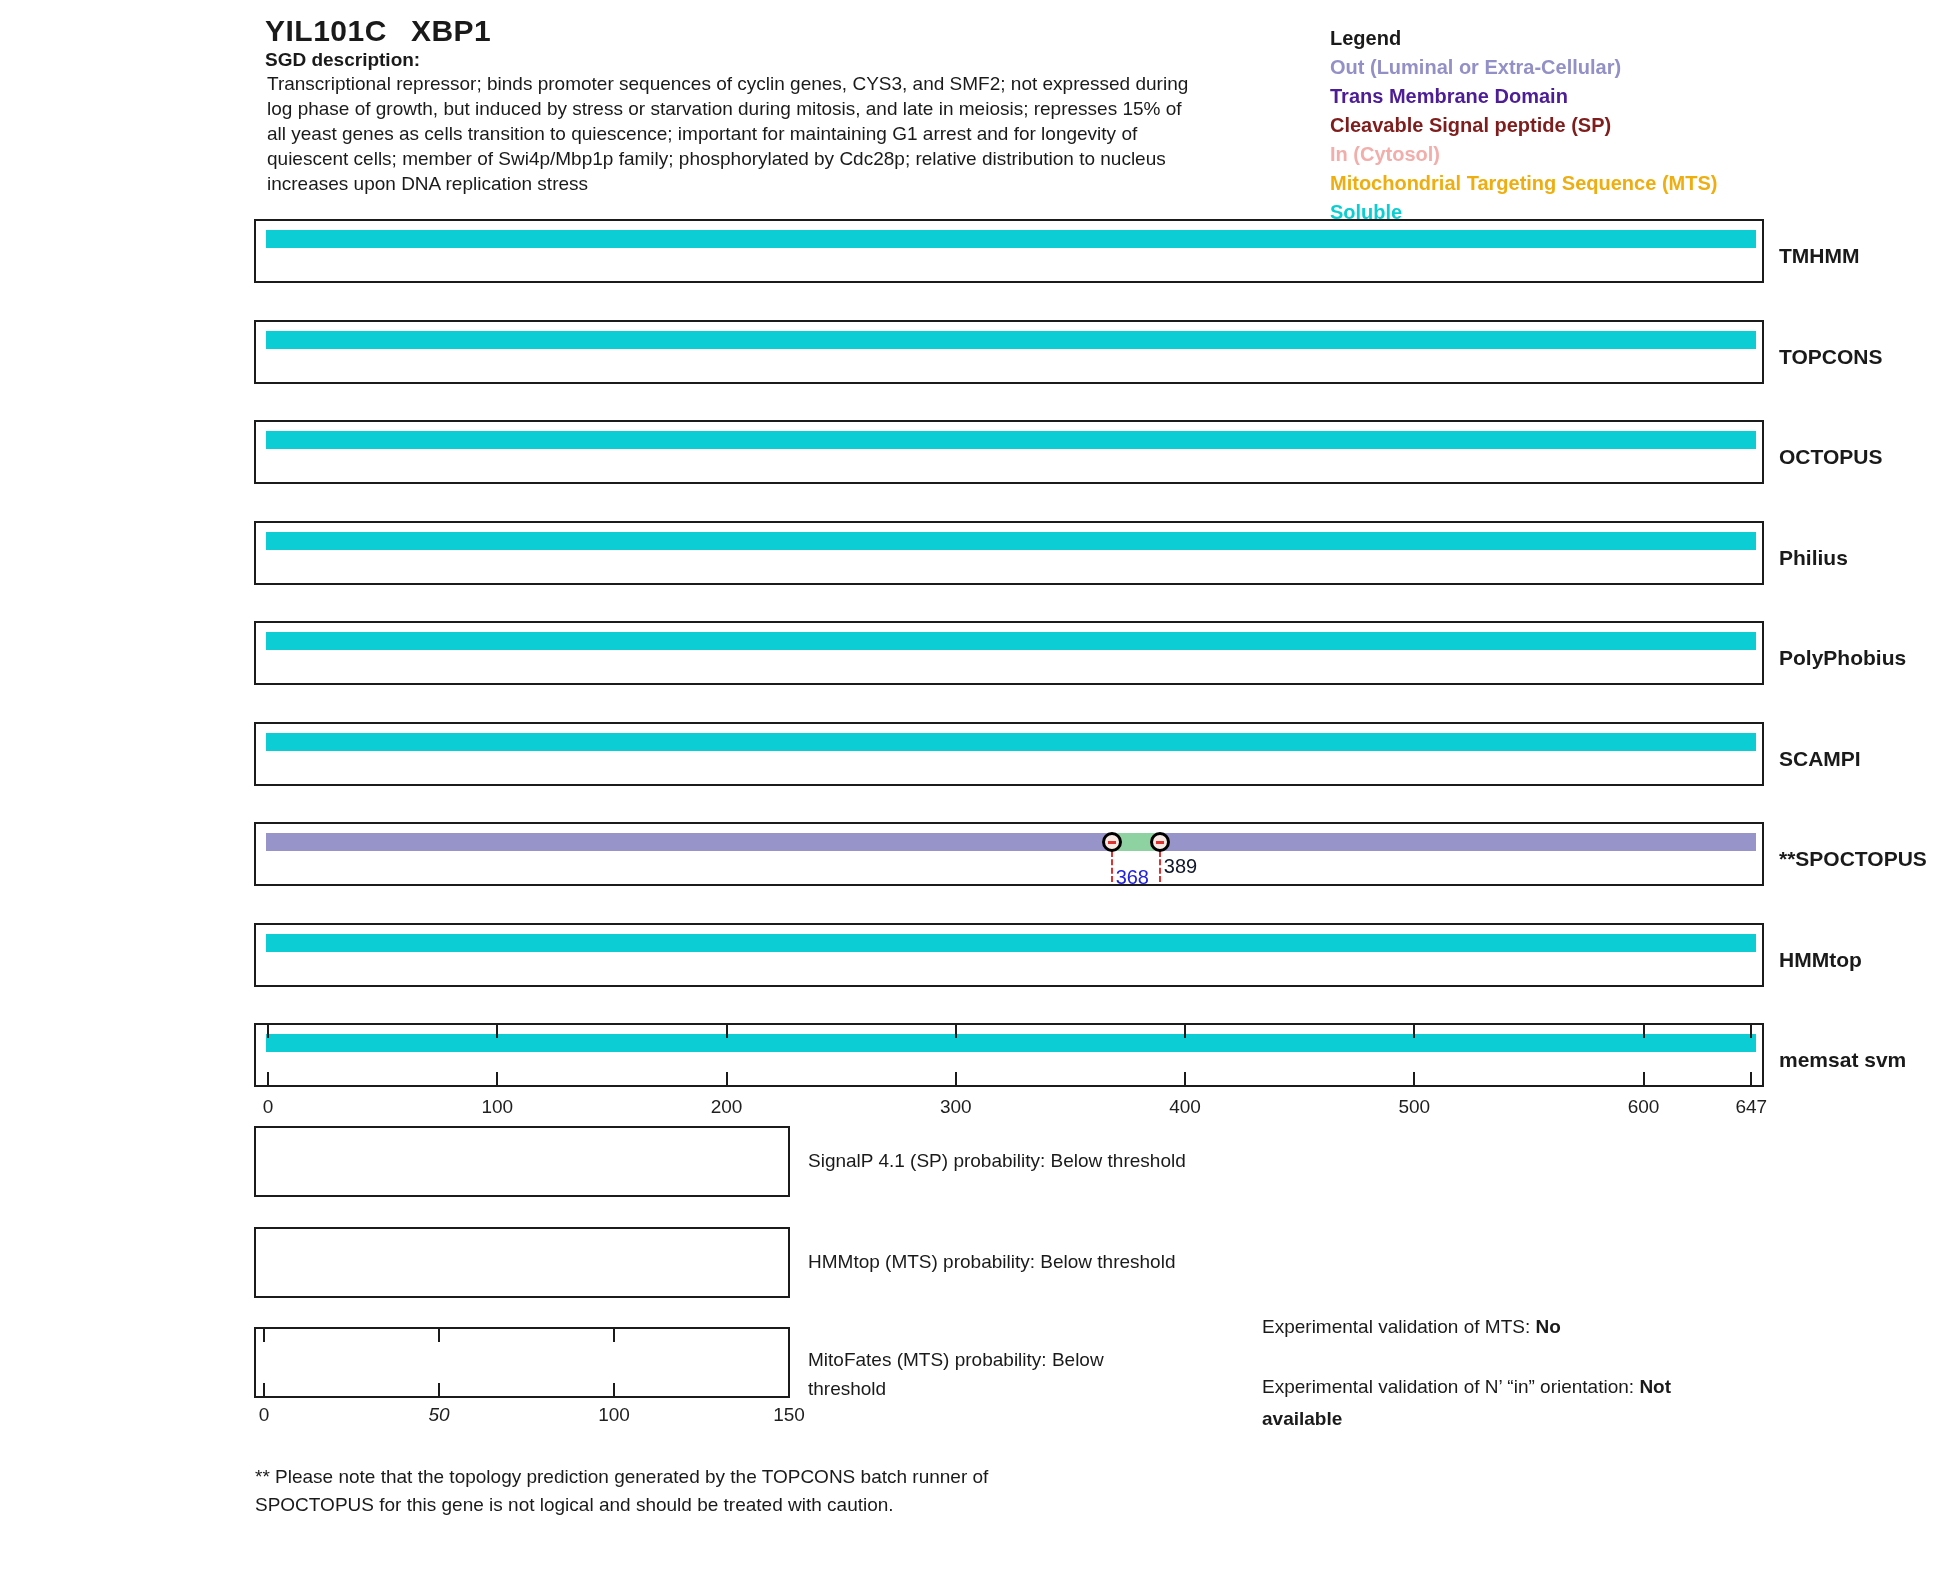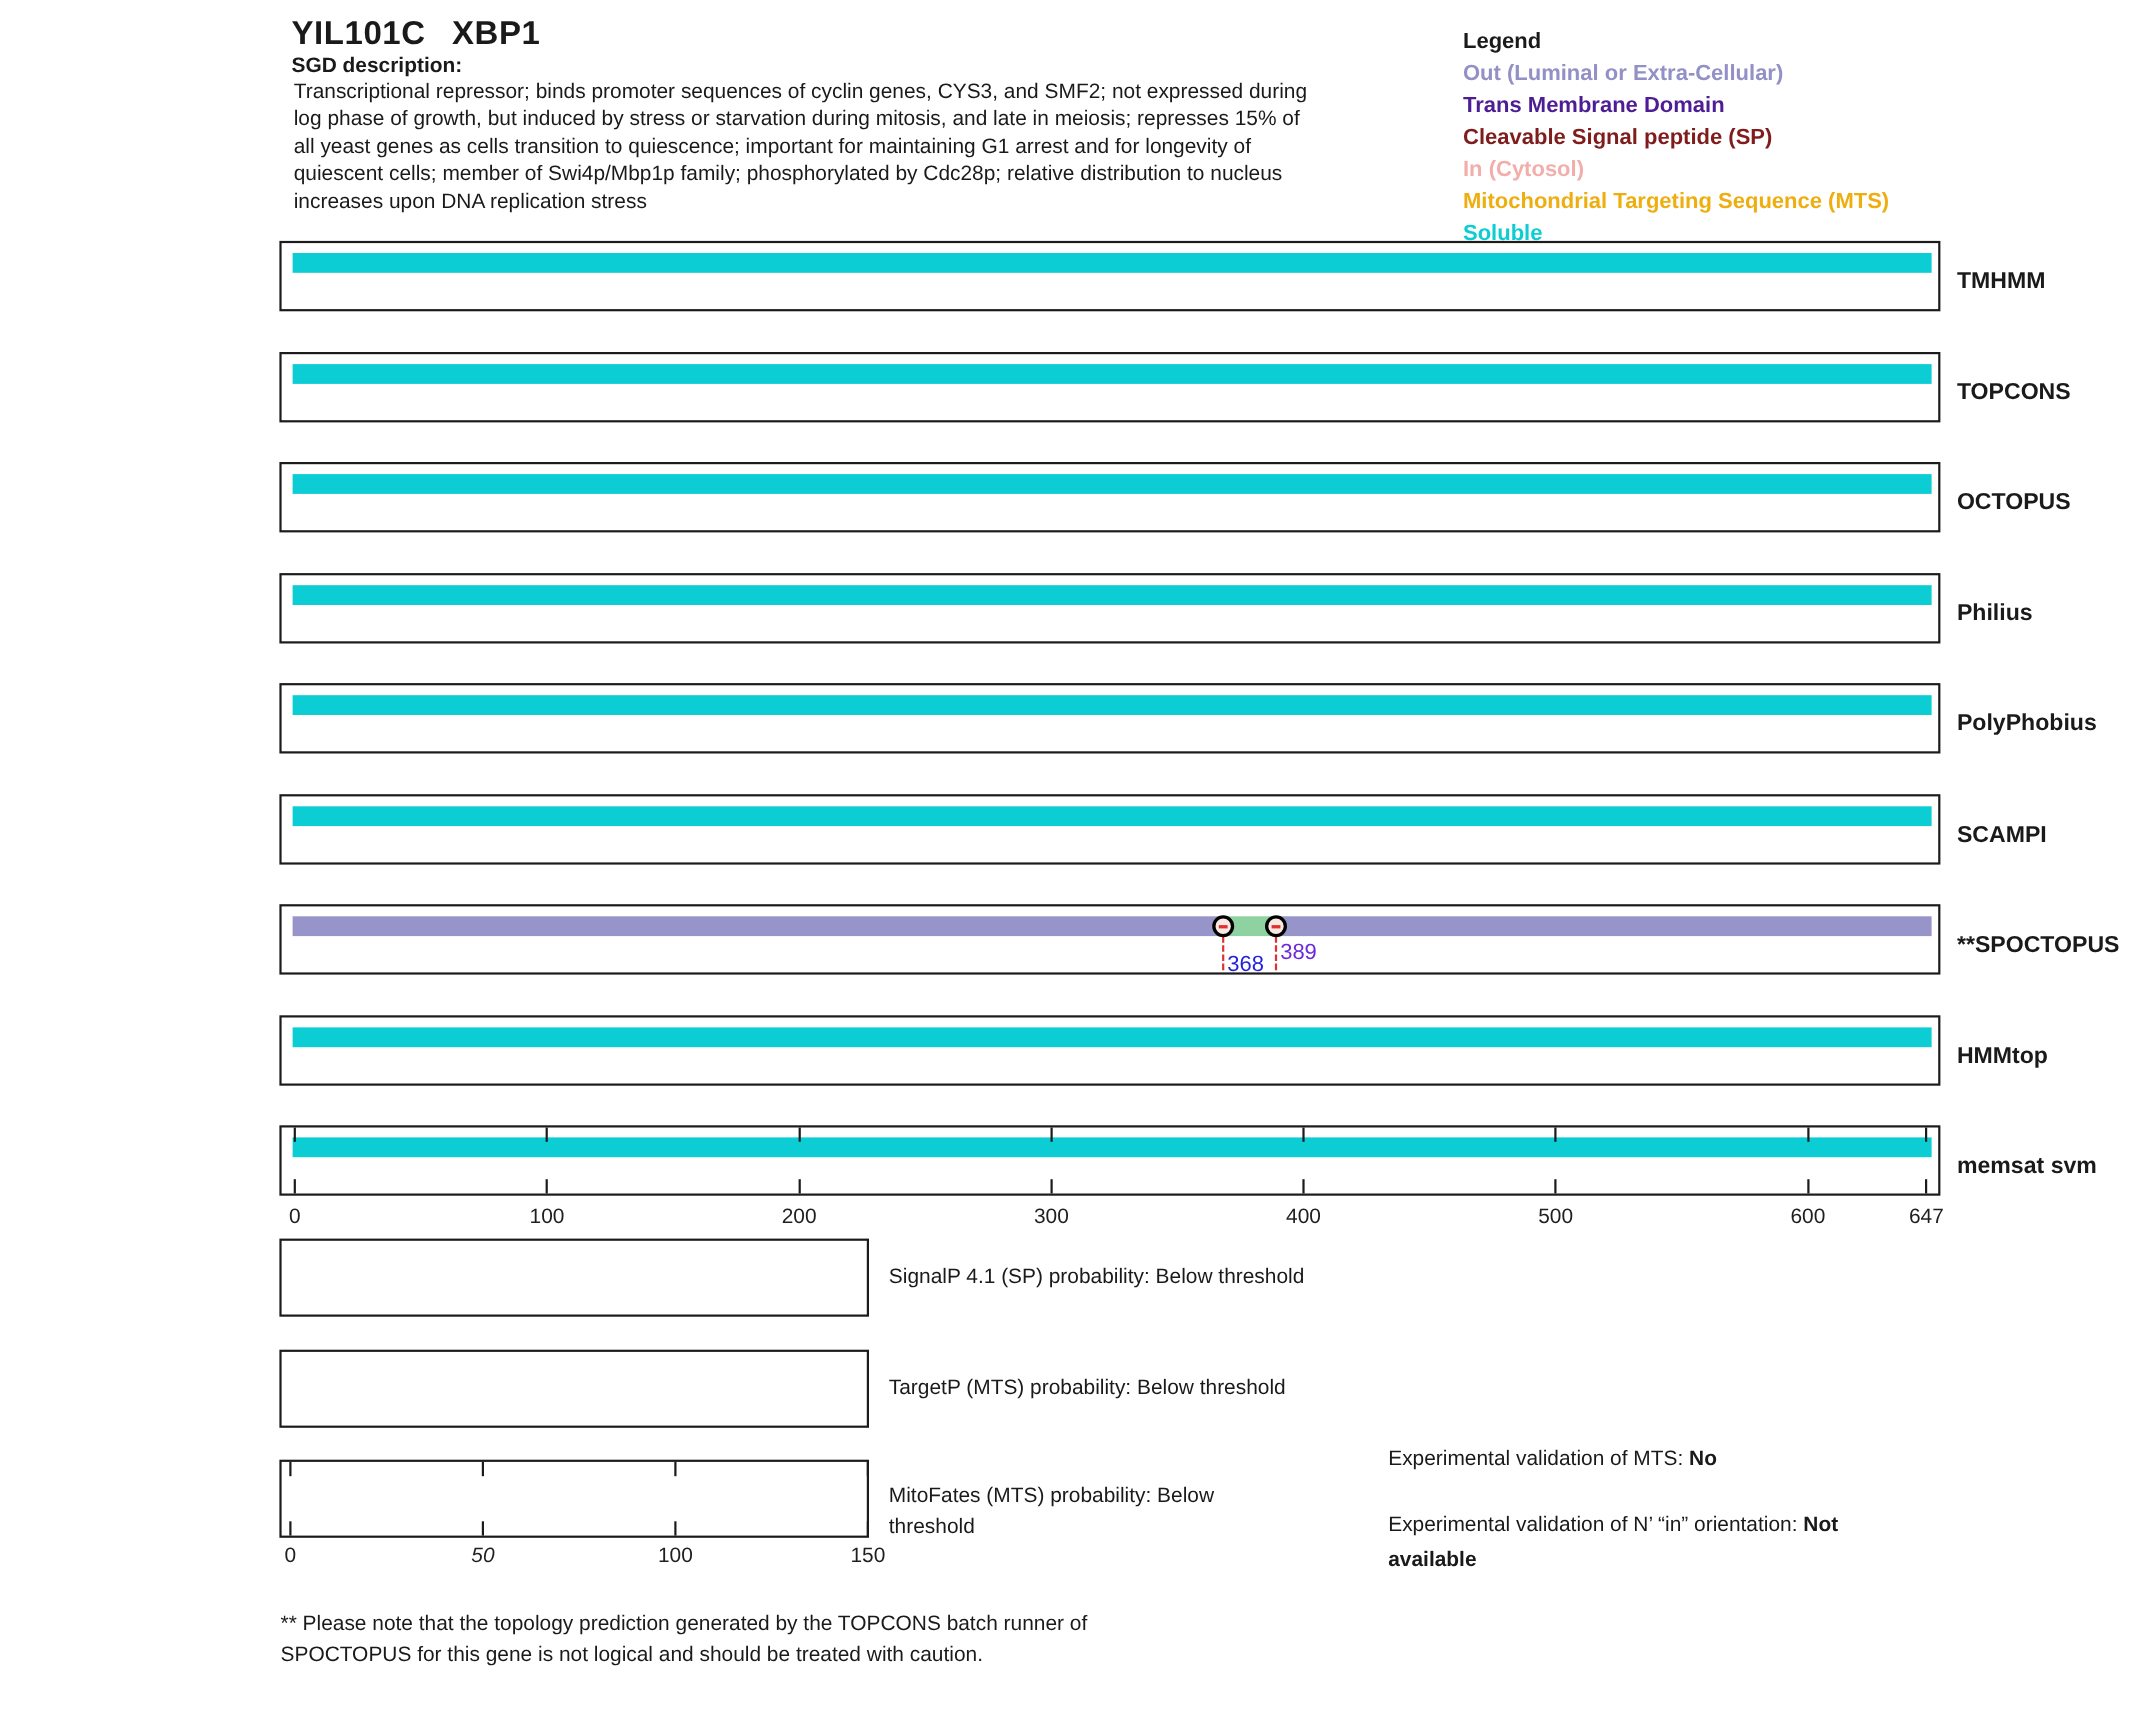--- a/index.html
+++ b/index.html
@@ -93,21 +93,21 @@
       </div>
       <div class="dashed-line" style="left: 1110.64px; top: 851px; height: 31px; border-left-color: rgb(224, 48, 48);"></div>
       <div class="marker-circle" style="left: 1101.64px; top: 832px;">
         <div class="marker-dash" style="background: rgb(224, 48, 48);"></div>
       </div>
       <div class="pos-label" style="left: 1115.64px; top: 866px; color: rgb(34, 34, 221);">368</div>
       <div class="dashed-line" style="left: 1158.78px; top: 851px; height: 31px; border-left-color: rgb(224, 48, 48);"></div>
       <div class="marker-circle" style="left: 1149.78px; top: 832px;">
         <div class="marker-dash" style="background: rgb(224, 48, 48);"></div>
       </div>
-      <div class="pos-label" style="left: 1163.78px; top: 855px; color: #6d28d9;">389</div>
+      <div class="pos-label" style="left: 1163.78px; top: 855px; color: #0f172a;">389</div>
       <div class="track-label" style="left: 1779px; top: 847px;">**SPOCTOPUS</div>
       <div class="track-box" style="left: 254px; top: 923px;">
         <div class="bar-seg" style="left: 10px; top: 9px; width: 1490px; background: rgb(12, 205, 211);"></div>
       </div>
       <div class="track-label" style="left: 1779px; top: 948px;">HMMtop</div>
       <div class="track-box" style="left: 254px; top: 1023px;">
         <div class="bar-seg" style="left: 10px; top: 9px; width: 1490px; background: rgb(12, 205, 211);"></div>
         <div class="tickmark" style="left: 11px; top: 0px;"></div>
         <div class="tickmark" style="left: 11px; bottom: 0px;"></div>
         <div class="tickmark" style="left: 240.25px; top: 0px;"></div>
@@ -136,21 +136,21 @@
       <div class="axis-label" style="left: 1185px; top: 1096px;">400</div>
       <div class="axis-label" style="left: 1414.25px; top: 1096px;">500</div>
       <div class="axis-label" style="left: 1643.5px; top: 1096px;">600</div>
       <div class="axis-label" style="left: 1751.25px; top: 1096px;">647</div>
     </div>
 
   <div id="mini-plots">
       <div class="mini-box" style="left: 254px; top: 1126px;"></div>
       <div class="abs mini-label" style="left: 808px; top: 1146px;">SignalP 4.1 (SP) probability: Below threshold</div>
       <div class="mini-box" style="left: 254px; top: 1227px;"></div>
-      <div class="abs mini-label" style="left: 808px; top: 1247px;">TargetP (MTS) probability: Below threshold</div>
+      <div class="abs mini-label" style="left: 808px; top: 1247px;">HMMtop (MTS) probability: Below threshold</div>
       <div class="mini-box" style="left: 254px; top: 1327px;">
         <div class="tickmark" style="left: 7px; top: 0px;"></div>
         <div class="tickmark" style="left: 7px; bottom: 0px;"></div>
         <div class="tickmark" style="left: 182px; top: 0px;"></div>
         <div class="tickmark" style="left: 182px; bottom: 0px;"></div>
         <div class="tickmark" style="left: 357px; top: 0px;"></div>
         <div class="tickmark" style="left: 357px; bottom: 0px;"></div>
         <div class="tickmark" style="left: 532px; top: 0px;"></div>
         <div class="tickmark" style="left: 532px; bottom: 0px;"></div>
       </div>

